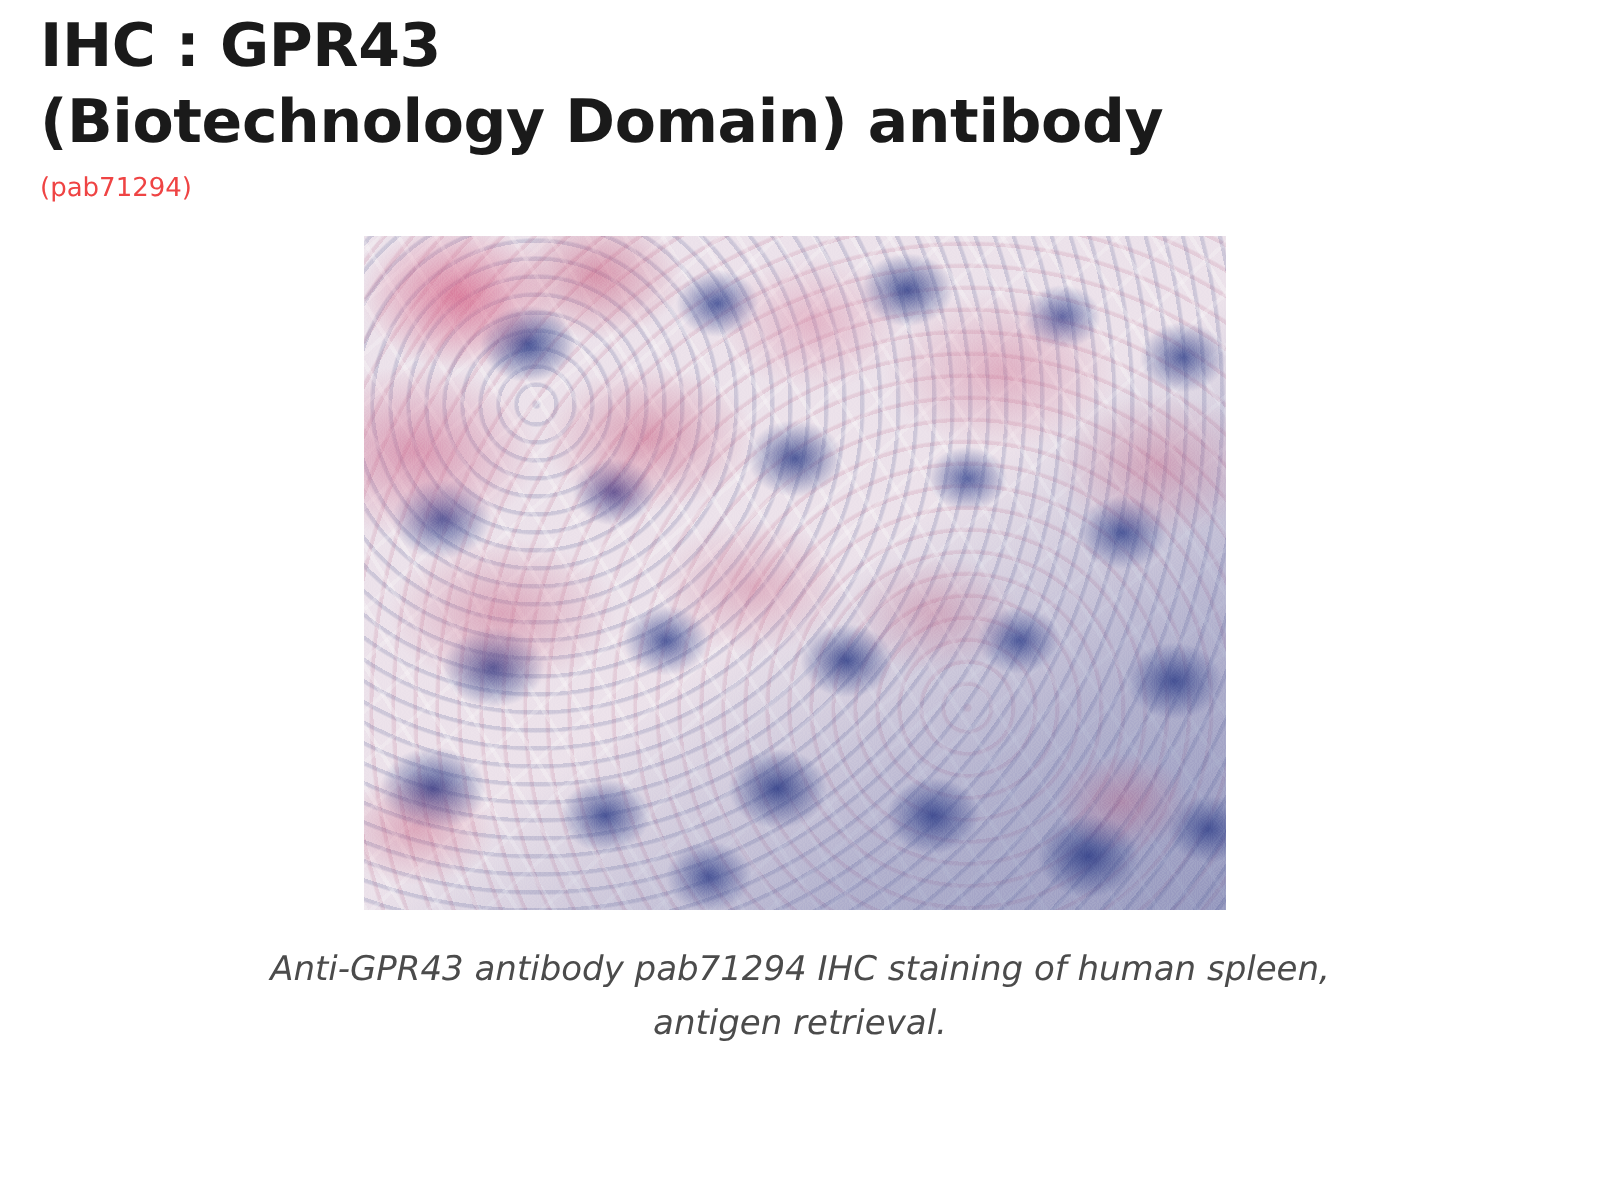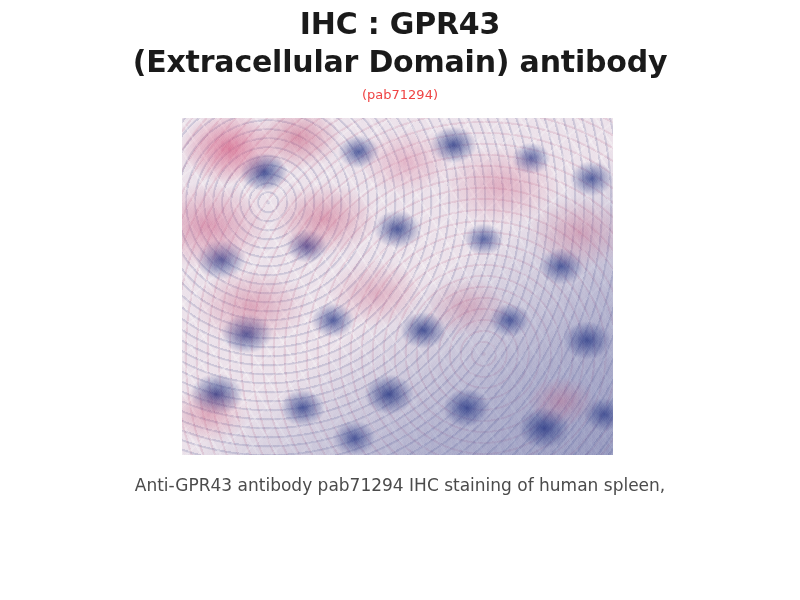--- a/index.html
+++ b/index.html
@@ -23,21 +23,21 @@
     position: relative;
     background: #ffffff;
     display: flex;
     flex-direction: column;
     align-items: center;
   }
 
   
   .title-block {
     width: 760px;
-    text-align: center;
+    text-align: left;
     padding-top: 6px;
   }
   .title-line {
     font-size: 30px;
     font-weight: bold;
     line-height: 36px;
     letter-spacing: -0.2px;
     color: #1a1a1a;
     white-space: nowrap;
   }
@@ -148,36 +148,38 @@
     width: 660px;
     text-align: center;
     font-size: 17px;
     line-height: 27px;
     color: #4b4b4b;
     font-weight: normal;
   }
   .caption-line {
     display: block;
     white-space: nowrap;
+    font-style: italic;
   }
 </style>
 </head>
 <body>
 
 <div class="figure-root">
 
   <div class="title-block">
     <div class="title-line title-line-1">IHC : GPR43</div>
-    <div class="title-line title-line-2">(Extracellular Domain) antibody</div>
+    <div class="title-line title-line-2">(Biotechnology Domain) antibody</div>
     <div class="catalog-line">(pab71294)</div>
   </div>
 
   <div class="micrograph-wrap">
     <div class="micrograph"></div>
     <div class="micrograph-grain"></div>
   </div>
 
 
   <div class="caption">
     <span class="caption-line">Anti-GPR43 antibody pab71294 IHC staining of human spleen,</span>
+    <span class="caption-line">antigen retrieval.</span>
   </div>
 
 </div>
 
 </body></html>

